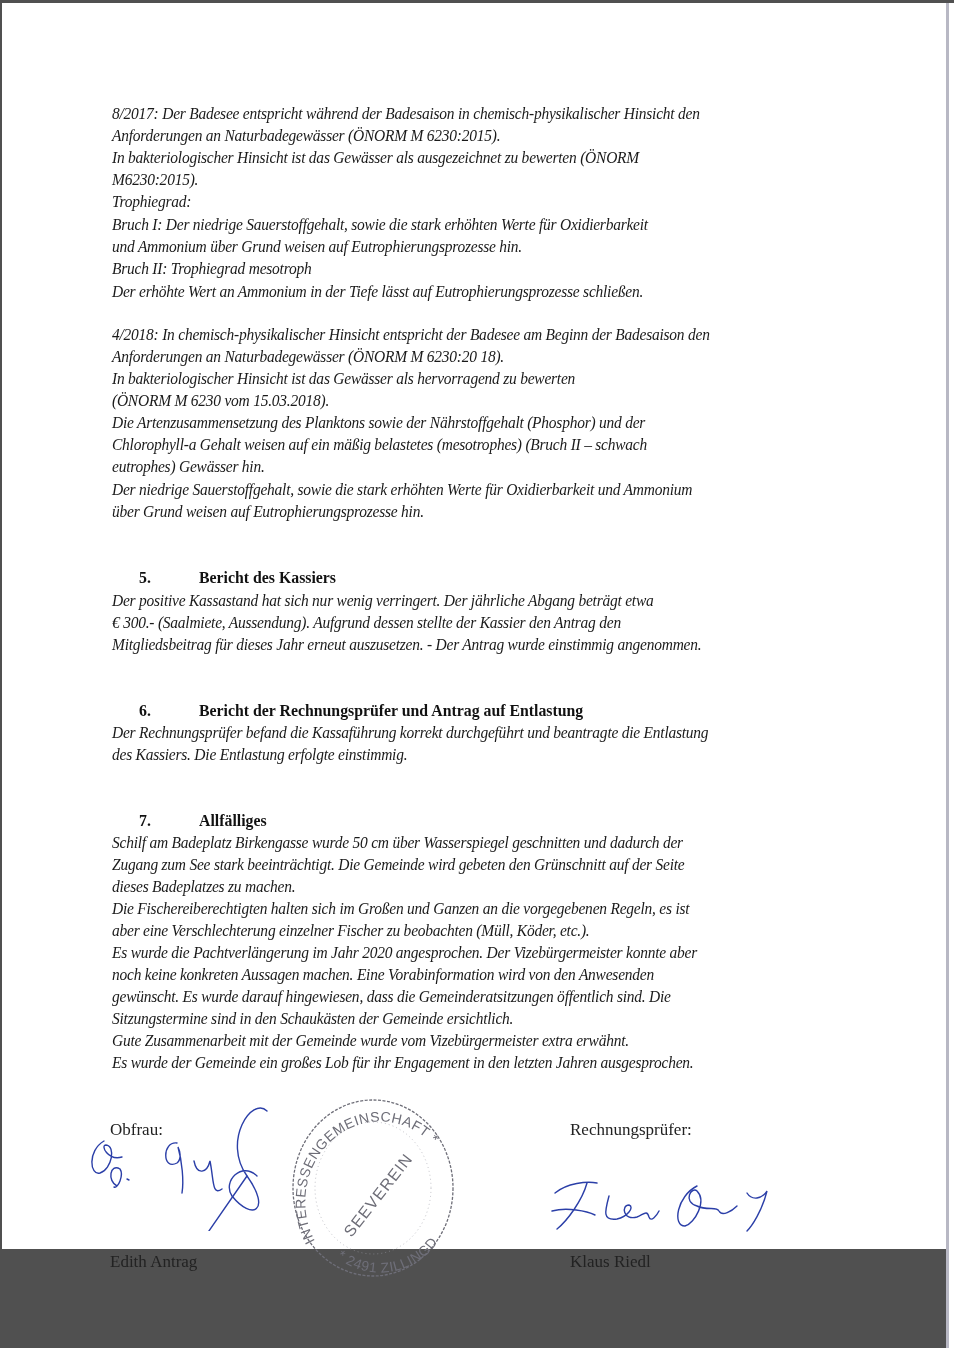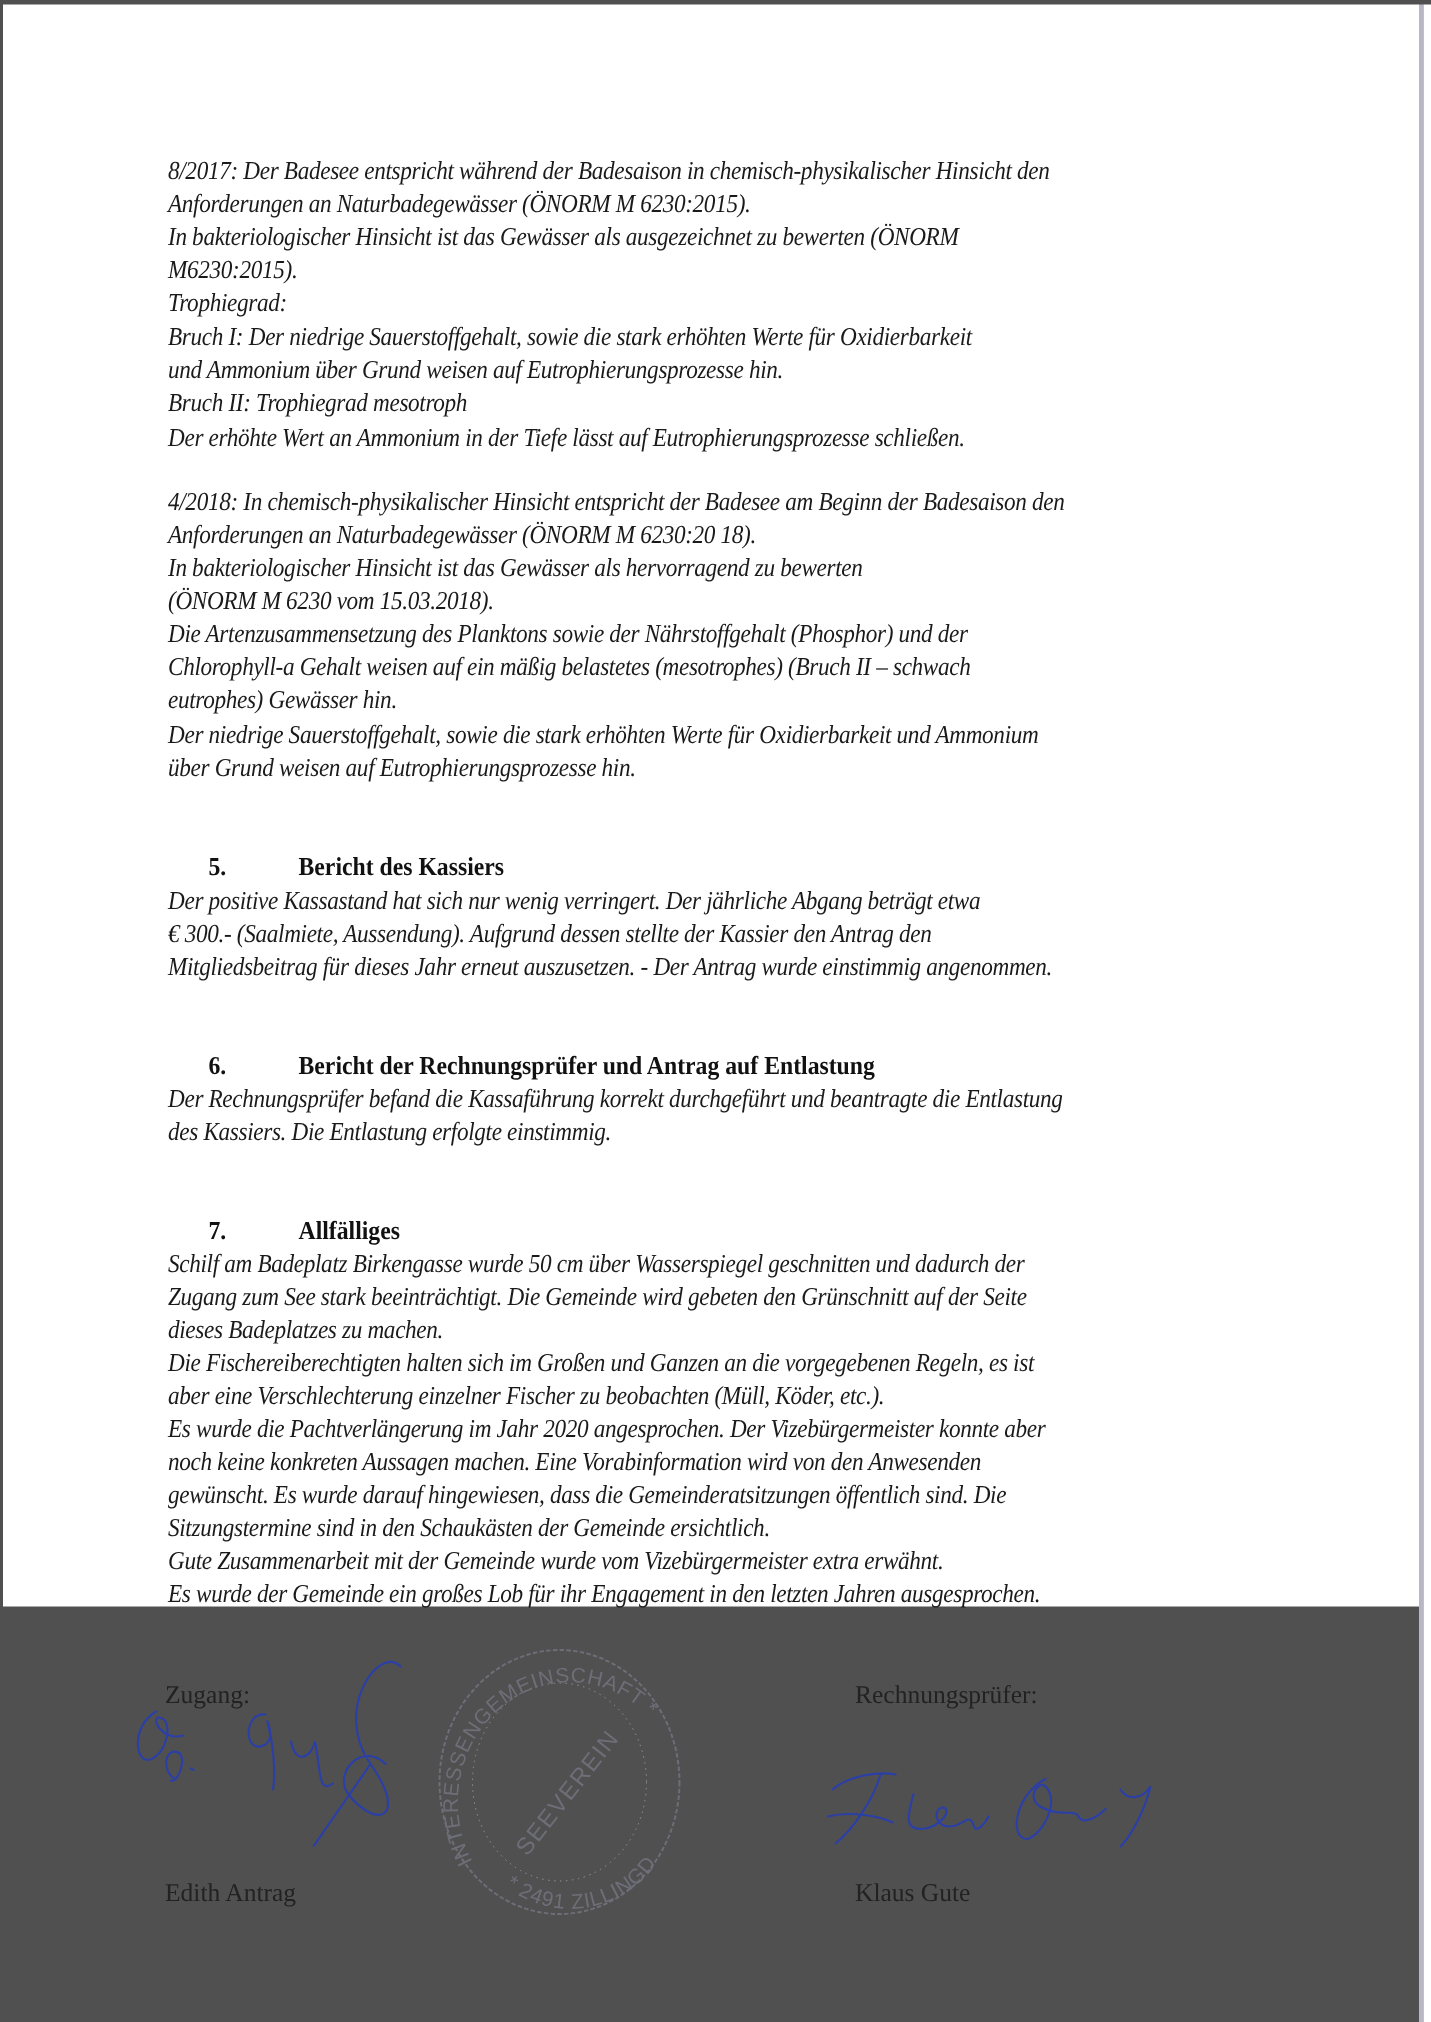--- a/index.html
+++ b/index.html
@@ -2,21 +2,21 @@
 <html><head>
 <meta charset="utf-8">
 <style>
   html, body { margin: 0; padding: 0; }
   body {
     width: 954px; height: 1348px; overflow: hidden;
     background: #505050; position: relative;
     font-family: "Liberation Serif", "DejaVu Serif", serif;
   }
   .page {
-    position: absolute; left: 2px; top: 3px; width: 944px; height: 1068px;
+    position: absolute; left: 2px; top: 3px; width: 944px; height: 1246px;
     background: #ffffff;
   }
   .edge {
     position: absolute; left: 946px; top: 3px; width: 3px; height: 1345px;
     background: #b8b8c4;
   }
   .gutter {
     position: absolute; left: 949px; top: 3px; width: 5px; height: 1345px;
     background: #ffffff;
   }
@@ -88,21 +88,21 @@
     <div class="line" style="top: 918px; transform: scaleX(0.9);">aber eine Verschlechterung einzelner Fischer zu beobachten (Müll, Köder, etc.).</div>
     <div class="line" style="top: 940px; transform: scaleX(0.9);">Es wurde die Pachtverlängerung im Jahr 2020 angesprochen. Der Vizebürgermeister konnte aber</div>
     <div class="line" style="top: 962px; transform: scaleX(0.9);">noch keine konkreten Aussagen machen. Eine Vorabinformation wird von den Anwesenden</div>
     <div class="line" style="top: 984px; transform: scaleX(0.9);">gewünscht. Es wurde darauf hingewiesen, dass die Gemeinderatsitzungen öffentlich sind. Die</div>
     <div class="line" style="top: 1006px; transform: scaleX(0.9);">Sitzungstermine sind in den Schaukästen der Gemeinde ersichtlich.</div>
     <div class="line" style="top: 1028px; transform: scaleX(0.9);">Gute Zusammenarbeit mit der Gemeinde wurde vom Vizebürgermeister extra erwähnt.</div>
     <div class="line" style="top: 1050px; transform: scaleX(0.9);">Es wurde der Gemeinde ein großes Lob für ihr Engagement in den letzten Jahren ausgesprochen.</div>
   </div>
 
   <div>
-    <div class="sig-label" style="left:108px; top:1117px">Zugang:</div>
+    <div class="sig-label" style="left:108px; top:1117px">Obfrau:</div>
 
     <svg class="sig" style="left:80px; top:1098px" width="200" height="130" viewBox="0 0 200 130">
       <g fill="none" stroke="#2b3fa8" stroke-width="1.4" stroke-linecap="round">
         <path d="M 22 40 C 5 50, 8 75, 18 72 C 30 68, 34 45, 24 44 C 18 44, 26 60, 40 56"></path>
         <path d="M 35 85 C 25 80, 28 62, 38 68 C 42 74, 36 88, 32 86"></path>
         <path d="M 45 78 l 2 1"></path>
         <path d="M 95 42 C 80 40, 80 70, 95 62 C 100 58, 98 50, 96 46 C 100 60, 102 80, 100 92"></path>
         <path d="M 112 60 C 115 75, 125 72, 128 60 C 132 80, 130 95, 140 88"></path>
         <path d="M 185 10 C 170 -5, 140 40, 165 75 C 190 110, 170 120, 150 95 C 140 80, 160 60, 175 75"></path>
         <path d="M 165 75 L 120 140"></path>
@@ -133,18 +133,18 @@
       <g fill="none" stroke="#2b3fa8" stroke-width="1.4" stroke-linecap="round">
         <path d="M 8 22 C 20 12, 40 10, 50 12"></path>
         <path d="M 40 12 C 35 30, 20 50, 10 58"></path>
         <path d="M 5 40 C 20 36, 40 40, 48 44"></path>
         <path d="M 62 25 C 58 40, 55 50, 70 48 C 80 46, 88 36, 82 34 C 74 34, 76 50, 90 46 C 96 44, 100 38, 102 46 C 104 52, 110 44, 112 40"></path>
         <path d="M 150 15 C 130 25, 125 55, 138 55 C 148 52, 160 30, 150 20 C 145 15, 135 30, 150 35 C 160 40, 170 35, 172 40 C 175 46, 185 40, 190 35"></path>
         <path d="M 200 22 C 205 30, 215 28, 220 20 C 215 40, 205 55, 200 60"></path>
       </g>
     </svg>
 
-    <div class="sig-label" style="left:568px; top:1249px">Klaus Gute</div>
+    <div class="sig-label" style="left:568px; top:1249px">Klaus Riedl</div>
   </div>
 </div>
 
 <div class="edge"></div>
 <div class="gutter"></div>
 
 </body></html>

